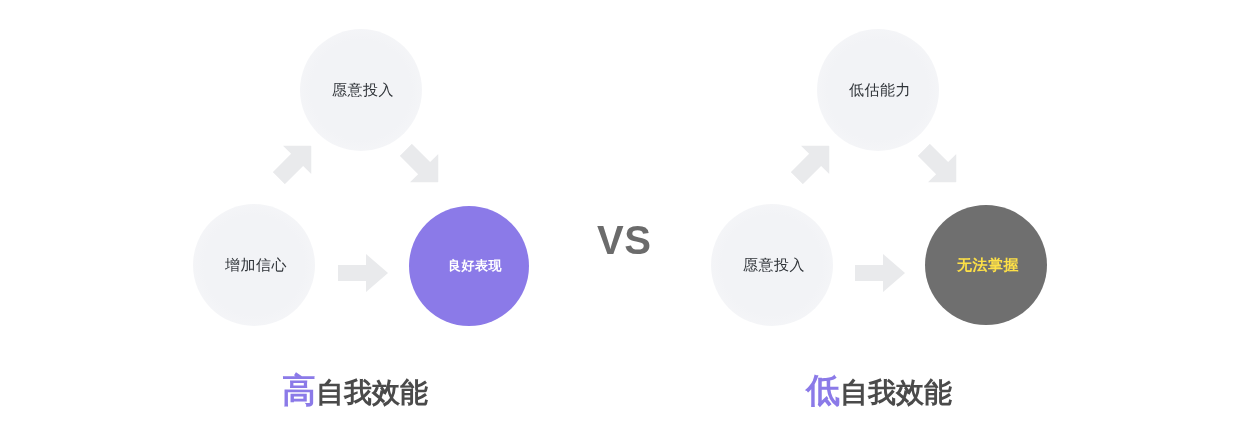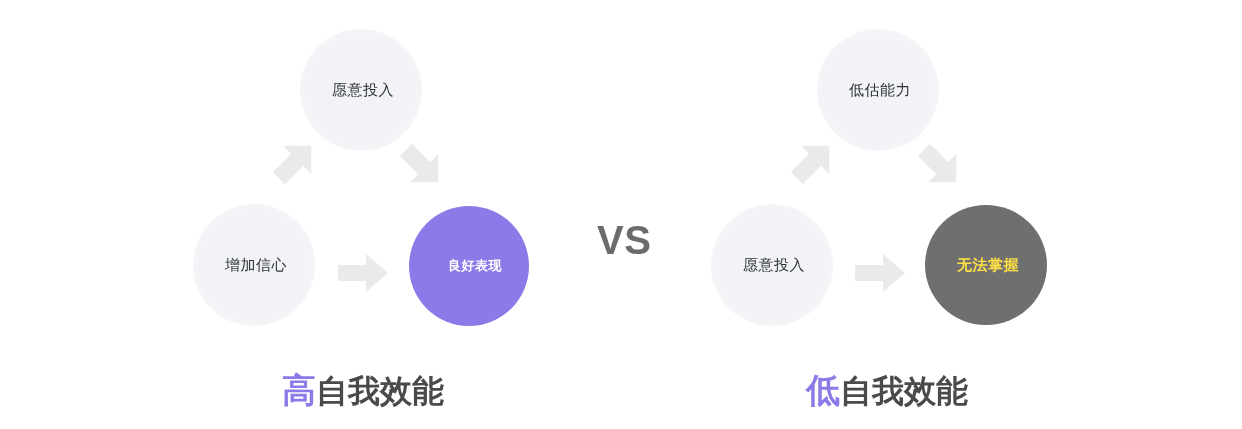--- a/index.html
+++ b/index.html
@@ -102,21 +102,21 @@
     position: absolute;
     white-space: nowrap;
     line-height: 1;
   }
   .caption .accent {
     font-size: 34px;
     font-weight: 700;
     letter-spacing: 0px;
   }
   .caption .rest {
-    font-size: 32px;
+    font-size: 28px;
     font-weight: 600;
     letter-spacing: 0px;
     vertical-align: baseline;
   }
 </style>
 </head>
 <body>
 
 <div id="stage">
 

